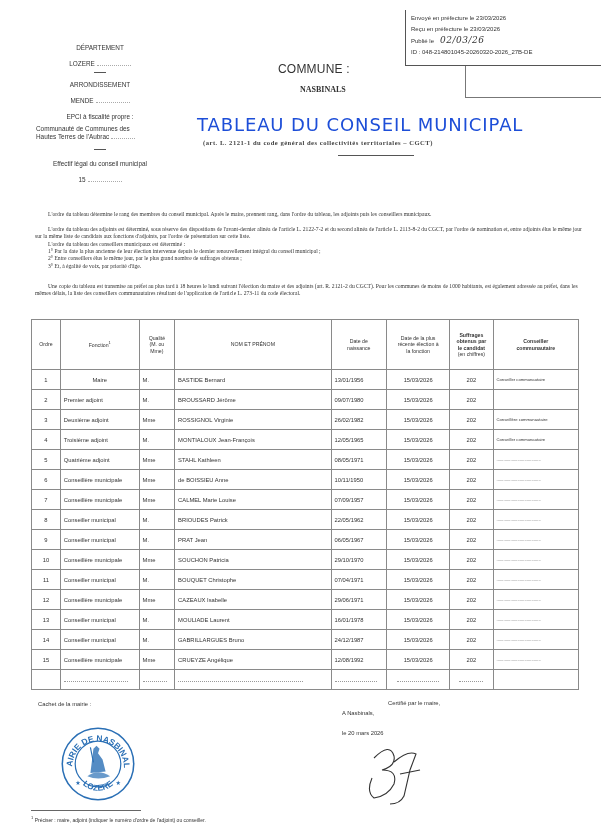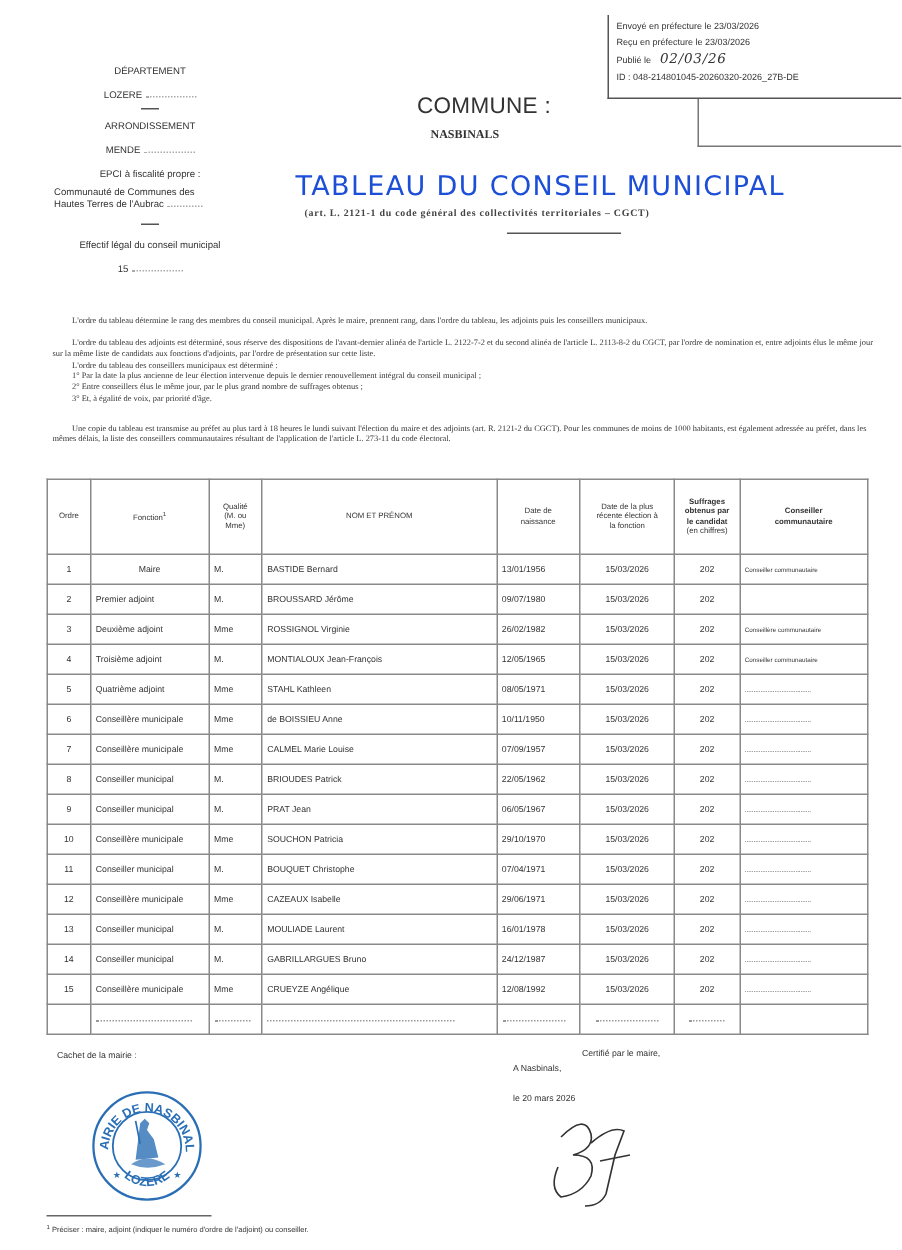--- a/index.html
+++ b/index.html
@@ -10,22 +10,22 @@
 
   
   .left-head { left: 30px; top: 44px; width: 140px; text-align: center; font-size: 6.4px; color: #333; line-height: 1.2; }
   .left-head .row { margin-bottom: 8px; }
   .left-head .val { display: inline-block; }
   .left-head .dots { display: inline-block; width: 34px; border-bottom: 1px dotted #aaa; margin-left: 2px; vertical-align: baseline; }
   .left-head .rule { width: 12px; border-top: 1px solid #555; margin: -3px auto 8px auto; }
   .left-head .epci { text-align: left; padding-left: 6px; }
 
   
-  .commune-label { left: 278px; top: 62px; font-size: 15px; color: #333; letter-spacing: 0.2px; }
-  .commune-name { left: 287px; top: 85px; font-size: 8px; font-weight: bold; font-family: "Liberation Serif", serif; color: #333; }
+  .commune-label { left: 278px; top: 62px; font-size: 12px; color: #333; letter-spacing: 0.2px; }
+  .commune-name { left: 300px; top: 85px; font-size: 8px; font-weight: bold; font-family: "Liberation Serif", serif; color: #333; }
 
   
   .pref-box { left: 405px; top: 10px; width: 196px; height: 56px; border-left: 1px solid #555; border-bottom: 1px solid #555; font-size: 6px; color: #333; padding: 3px 0 0 5px; line-height: 11px; background: #fff; }
   .pref-box .hand { font-family: "DejaVu Serif", serif; font-style: italic; font-size: 9px; color: #333; margin-left: 6px; letter-spacing: 0.5px; }
   .under-box { left: 465px; top: 66px; width: 136px; height: 32px; border-left: 1px solid #777; border-bottom: 1px solid #777; }
 
   
   .title { left: 197px; top: 114px; font-size: 18px; font-weight: normal; color: #1d4ed8; letter-spacing: 0.9px; font-family: "DejaVu Sans", sans-serif; }
   .subtitle { left: 203px; top: 139px; font-size: 6.6px; font-weight: bold; color: #444; font-family: "Liberation Serif", serif; letter-spacing: 0.5px; }
   .title-rule { left: 338px; top: 155px; width: 76px; border-top: 1px solid #555; }

